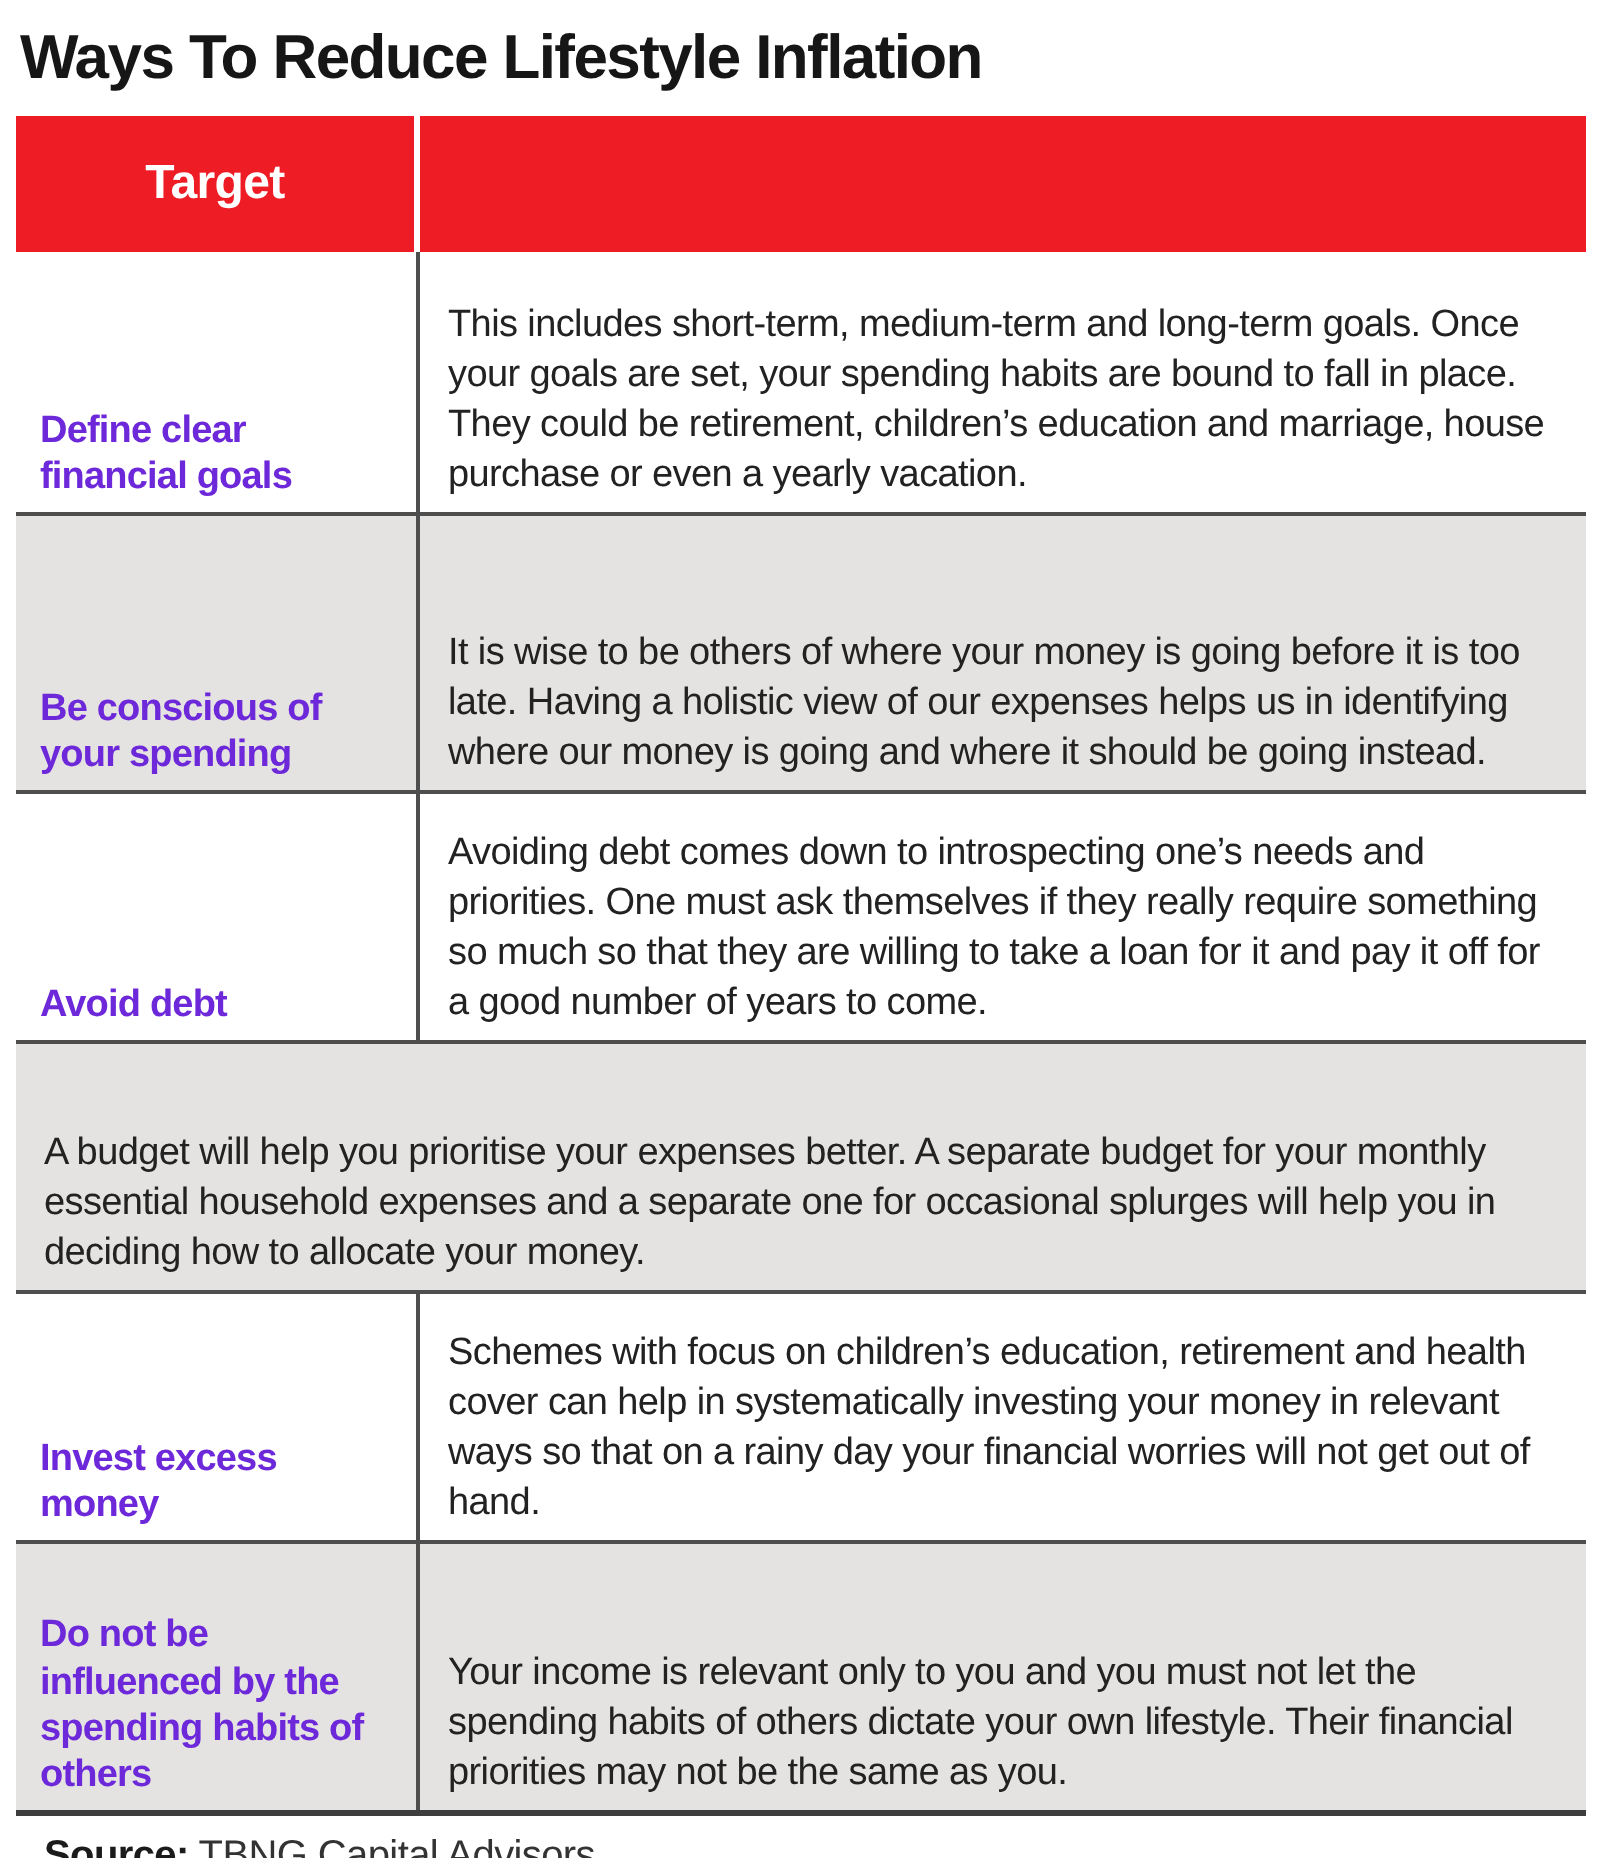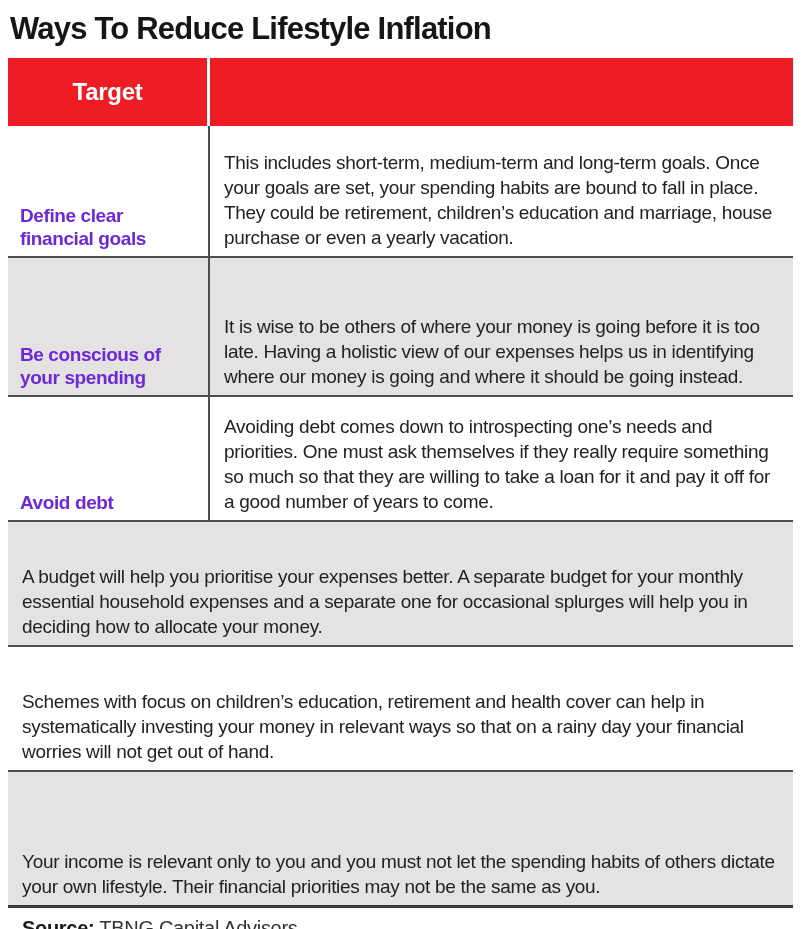--- a/index.html
+++ b/index.html
@@ -122,26 +122,32 @@
     </div>
   </div>
 
   <div class="trow">
     <div class="cell inclusions">
       <span class="inclusions-text">A budget will help you prioritise your expenses better. A separate budget for your monthly essential household expenses and a separate one for occasional splurges will help you in deciding how to allocate your money.</span>
     </div>
   </div>
 
   <div class="trow">
+    <div class="cell target">
+      <span class="target-text">Invest excess money</span>
+    </div>
     <div class="cell inclusions">
       <span class="inclusions-text">Schemes with focus on children’s education, retirement and health cover can help in systematically investing your money in relevant ways so that on a rainy day your financial worries will not get out of hand.</span>
     </div>
   </div>
 
   <div class="trow">
+    <div class="cell target">
+      <span class="target-text">Do not be influenced by the spending habits of others</span>
+    </div>
     <div class="cell inclusions">
       <span class="inclusions-text">Your income is relevant only to you and you must not let the spending habits of others dictate your own lifestyle. Their financial priorities may not be the same as you.</span>
     </div>
   </div>
 </div>
 
   </div>
 
   <div class="source-band">
     <span class="source-label">Source:</span>

